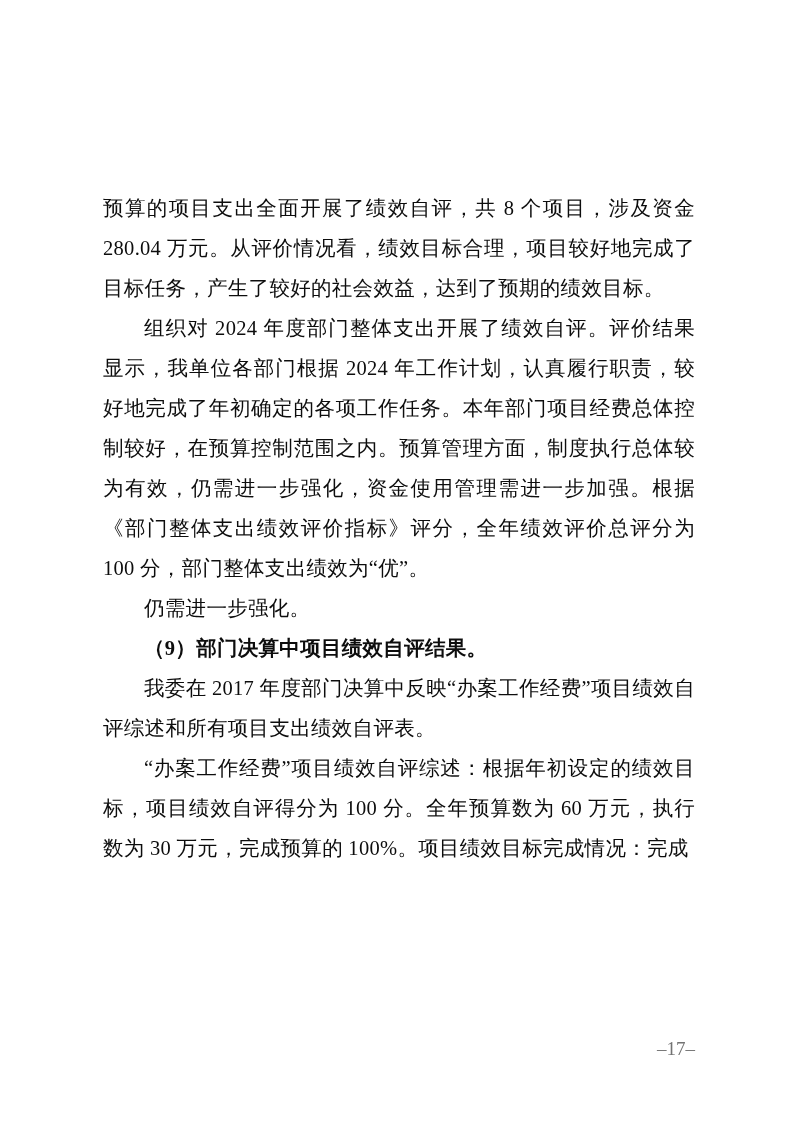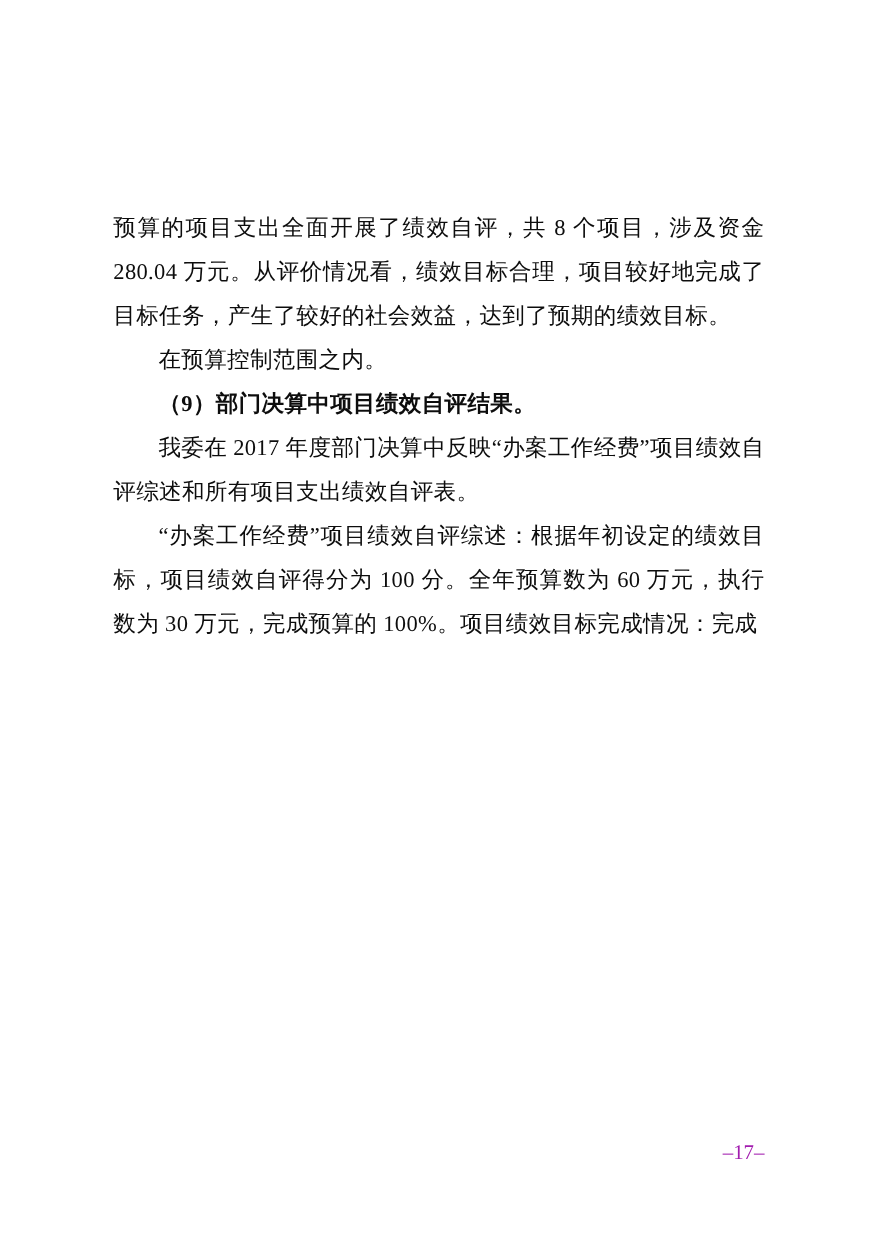--- a/index.html
+++ b/index.html
@@ -48,29 +48,30 @@
   }
   .page-number {
     position: absolute;
     left: 0;
     top: 990px;
     width: 793px;
     text-align: right;
     padding-right: 98px;
     box-sizing: border-box;
     font-size: 19px;
-    color: #a21caf;
+    color: #737373;
     font-family: "Liberation Serif", "DejaVu Serif", serif;
   }
 </style>
 </head>
 <body>
 
 <div class="page">
   <div class="content">
     <p>预算的项目支出全面开展了绩效自评，共 8 个项目，涉及资金 280.04 万元。从评价情况看，绩效目标合理，项目较好地完成了目标任务，产生了较好的社会效益，达到了预期的绩效目标。</p>
-    <p class="indent">在预算控制范围之内。</p>
+    <p class="indent">组织对 2024 年度部门整体支出开展了绩效自评。评价结果显示，我单位各部门根据 2024 年工作计划，认真履行职责，较好地完成了年初确定的各项工作任务。本年部门项目经费总体控制较好，在预算控制范围之内。预算管理方面，制度执行总体较为有效，仍需进一步强化，资金使用管理需进一步加强。根据《部门整体支出绩效评价指标》评分，全年绩效评价总评分为 100 分，部门整体支出绩效为“优”。</p>
+    <p class="indent">仍需进一步强化。</p>
     <p class="bold">（9）部门决算中项目绩效自评结果。</p>
     <p class="indent">我委在 2017 年度部门决算中反映“办案工作经费”项目绩效自评综述和所有项目支出绩效自评表。</p>
     <p class="indent">“办案工作经费”项目绩效自评综述：根据年初设定的绩效目标，项目绩效自评得分为 100 分。全年预算数为 60 万元，执行数为 30 万元，完成预算的 100%。项目绩效目标完成情况：完成</p>
   </div>
   <div class="page-number">–17–</div>
 </div>
 
 </body></html>

